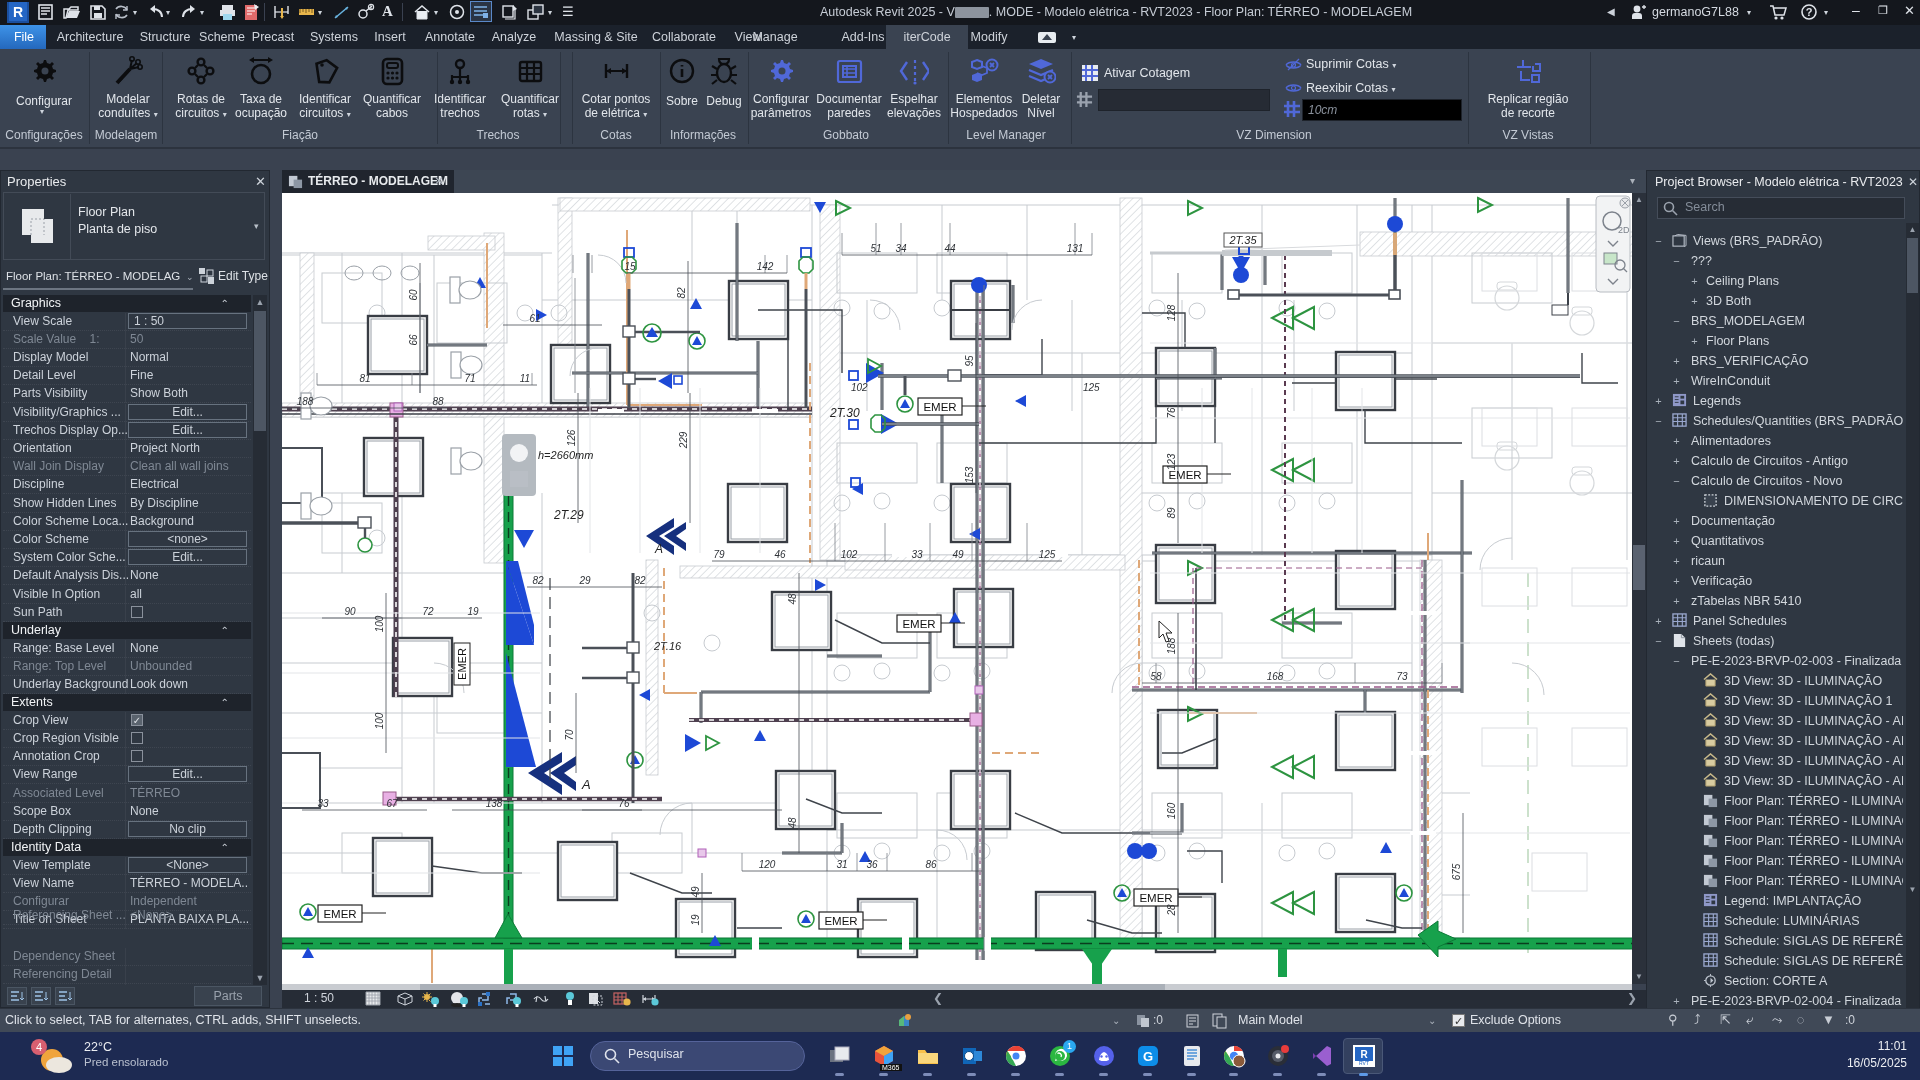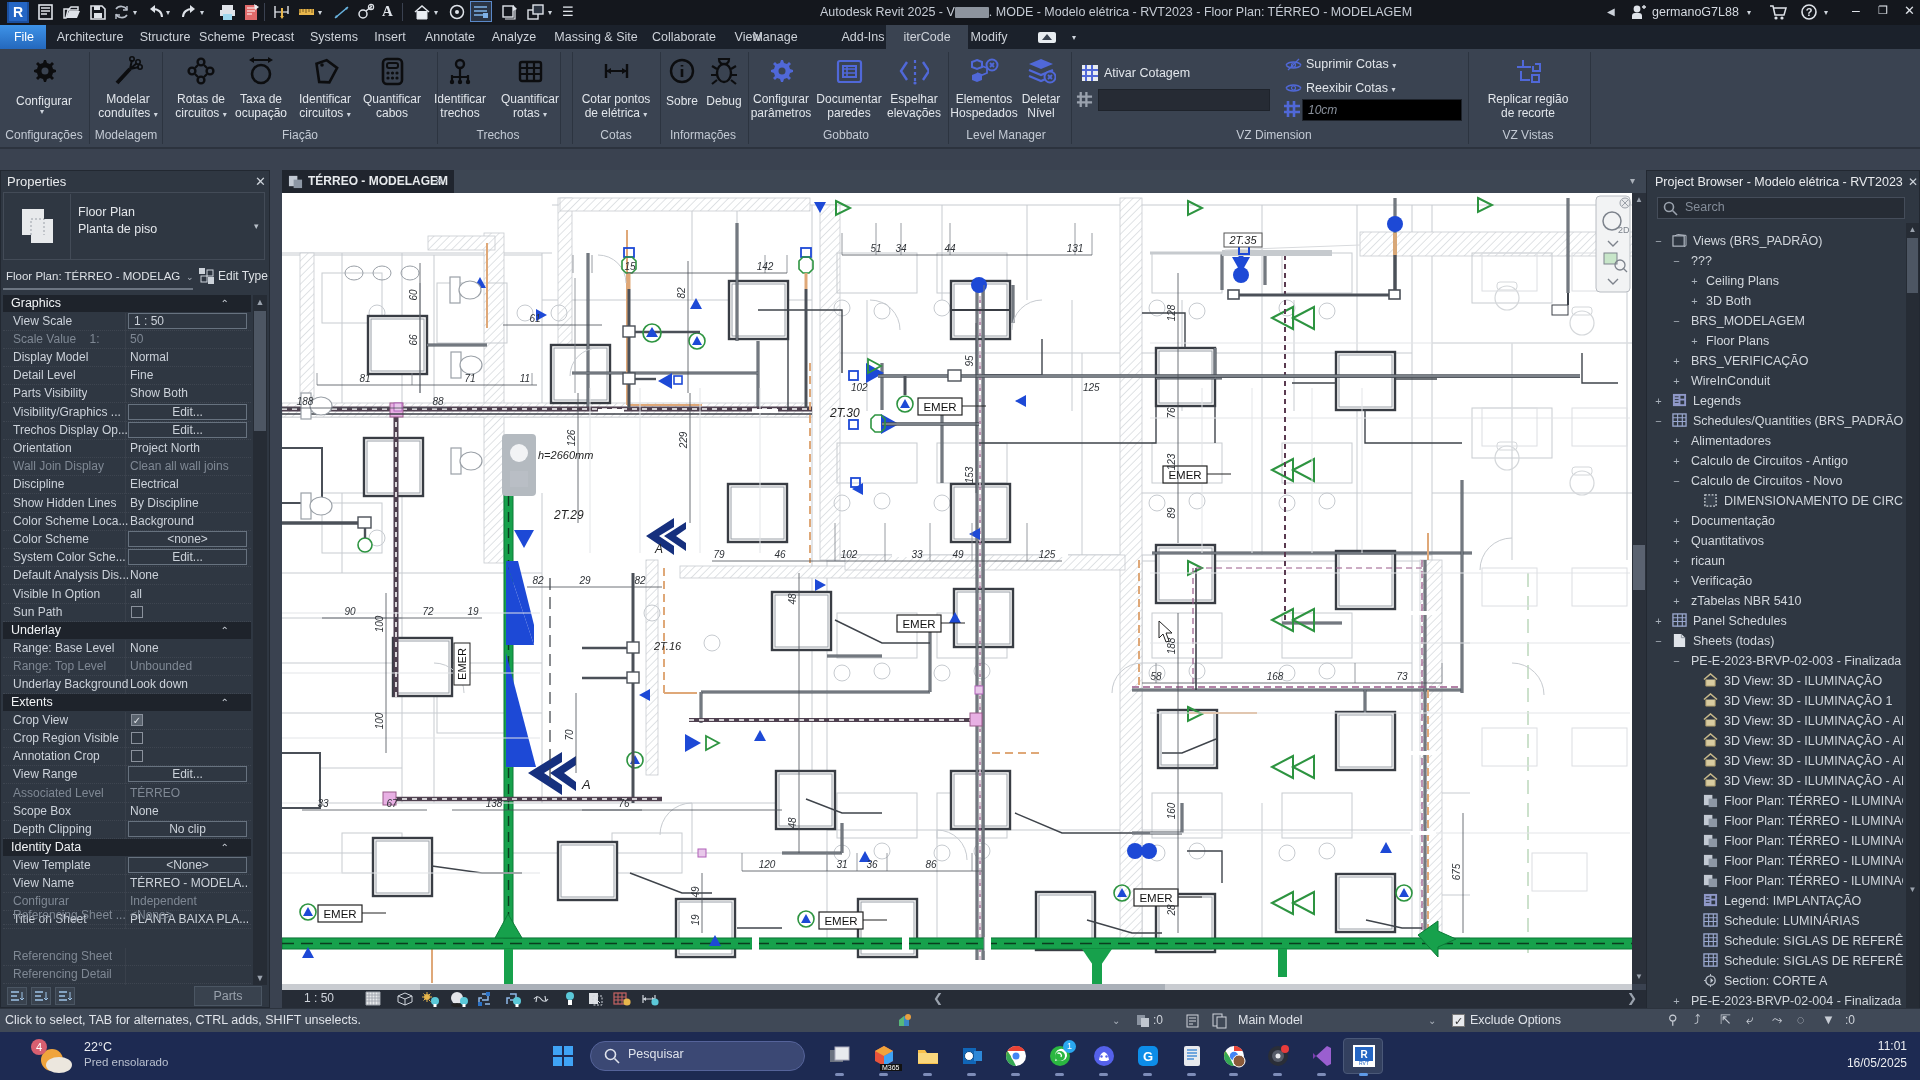--- a/index.html
+++ b/index.html
@@ -507,21 +507,21 @@
       <span class="plab">Title on Sheet</span>
       <span class="pval">PLANTA BAIXA PLA...</span>
     </div>
     <div class="prow" style="top:736px">
       <span style="position:absolute;left:122px;top:0;width:1px;height:18px;background:#39404b"></span>
       <span class="plab muted">Referencing Sheet ...</span>
       <span class="pval muted">&lt;None&gt;</span>
     </div>
     <div class="prow" style="top:777px">
       <span style="position:absolute;left:122px;top:0;width:1px;height:18px;background:#39404b"></span>
-      <span class="plab muted">Referencing Sheet</span>
+      <span class="plab muted">Dependency Sheet</span>
       <span class="pval muted"></span>
     </div>
     <div class="prow" style="top:795px">
       <span style="position:absolute;left:122px;top:0;width:1px;height:18px;background:#39404b"></span>
       <span class="plab muted">Referencing Detail</span>
       <span class="pval muted"></span>
     </div>
     <div class="prow" style="top:813px">
       <span style="position:absolute;left:122px;top:0;width:1px;height:18px;background:#39404b"></span>
       <span class="plab" style="left:2px">T...</span>

